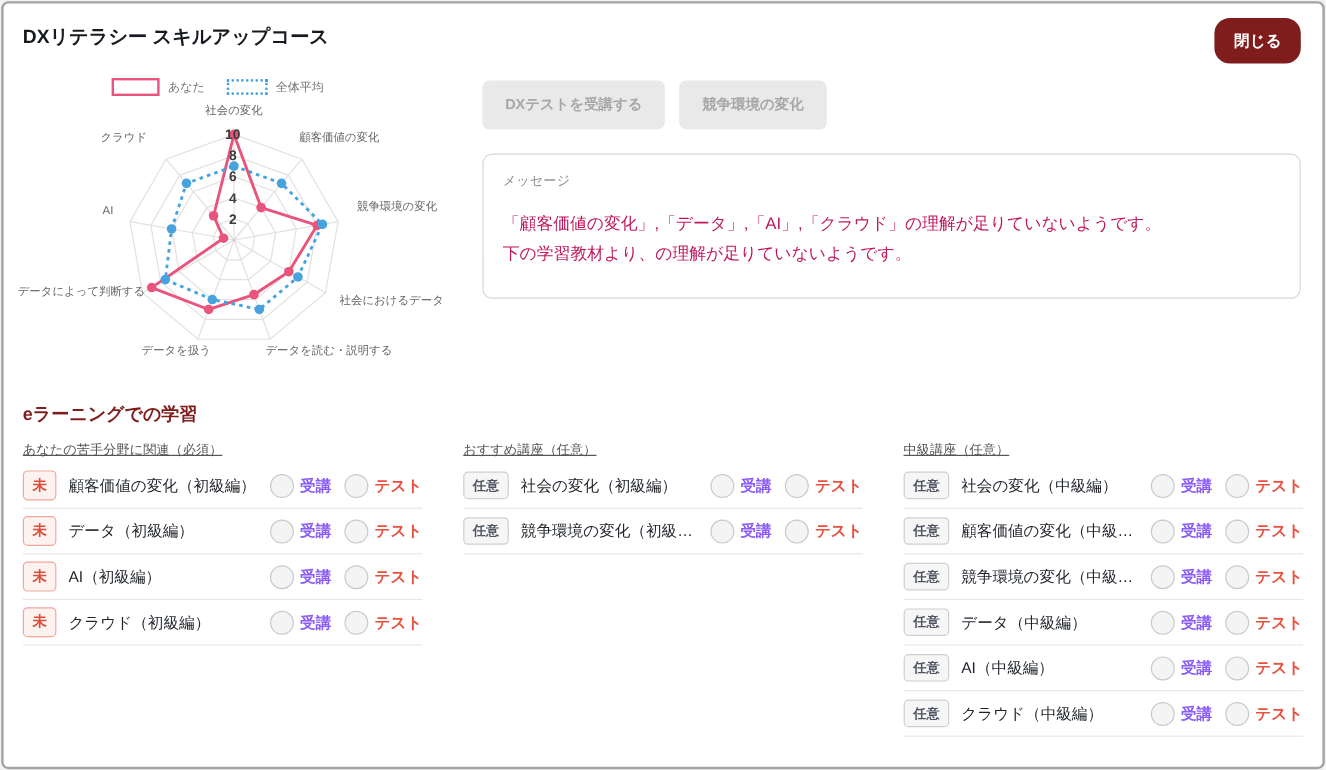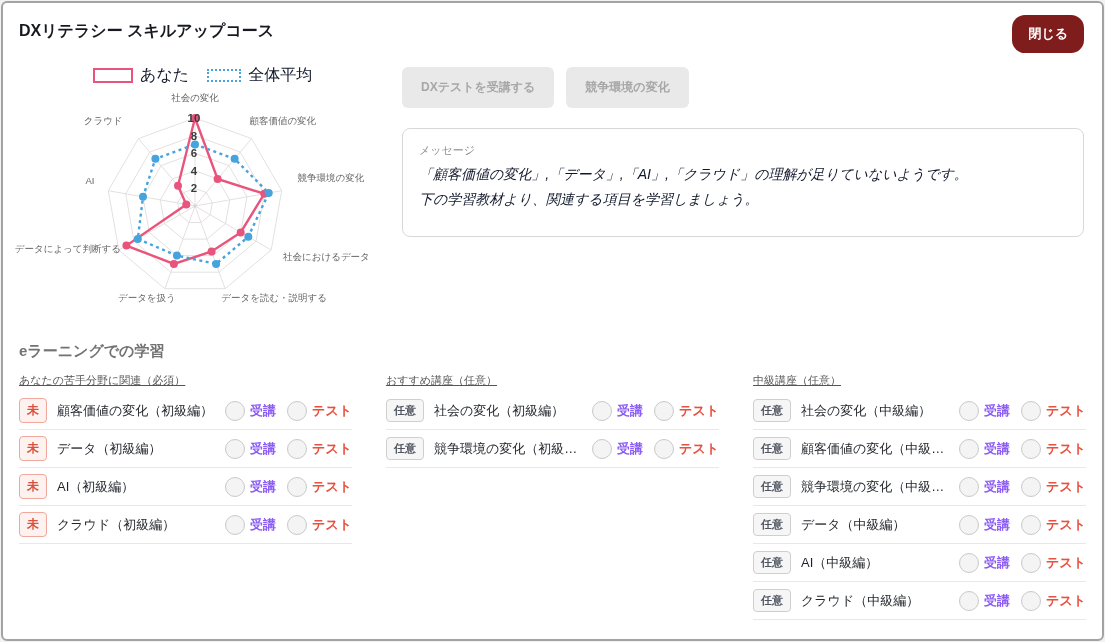--- a/index.html
+++ b/index.html
@@ -26,40 +26,40 @@
   .close-btn {
     background: #1a56db; color: #fff; border: none; border-radius: 8px;
     font-size: 13px; font-weight: 700; padding: 10px 16px; cursor: pointer;
     font-family: inherit;
   }
   
   .main-row { display: flex; padding: 0 18px 0 8px; }
   .radar-zone { width: 375px; flex: none; }
   .legend { display: flex; align-items: center; gap: 8px; margin: 12px 0 0 82px; }
   .legend-item { display: flex; align-items: center; gap: 7px; margin-right: 10px; }
-  .legend-label { font-size: 16px; color: #0f172a; }
+  .legend-label { font-size: 10px; color: #737373; }
   .swatch-you { width: 40px; height: 15px; background: #fff; border: 2px solid #e9547c; }
   .swatch-avg { width: 34px; height: 13px; background: #fff; border: 2px dotted #46a3de; }
   .radar-svg { display: block; margin-top: 4px; }
   .right-zone { flex: 1; padding-left: 16px; }
   .action-row { display: flex; gap: 12px; margin-top: 14px; }
   .gray-btn {
     background: #e9e9e9; color: #a7a7a7; border: none; border-radius: 6px;
     font-size: 12px; font-weight: 600; padding: 12px 19px; cursor: default;
     font-family: inherit;
   }
   .message-card {
     margin-top: 20px; border: 1px solid #d8d8d8; border-radius: 8px;
     padding: 14px 16px 24px 16px; background: #fff;
   }
   .message-label { font-size: 11px; color: #8d8d8d; }
-  .message-body { margin-top: 4px; font-size: 14px; color: #0f172a; line-height: 1.8; font-style: italic; }
+  .message-body { margin-top: 16px; font-size: 14px; color: #be185d; line-height: 1.8; }
   
   .elearning { padding: 20px 16px 0 16px; }
-  .section-heading { font-size: 15px; font-weight: 700; color: #737373; }
+  .section-heading { font-size: 15px; font-weight: 700; color: #7f1d1d; }
   .columns { display: flex; gap: 34px; margin-top: 12px; }
   .course-col { flex: 1; min-width: 0; }
   .col-header { font-size: 11px; color: #555; margin-bottom: 4px; text-decoration: underline; }
   .crow {
     display: flex; align-items: center; height: 38px;
     border-bottom: 1px solid #e8e8e8; gap: 10px;
   }
   .badge {
     flex: none; font-weight: 600; border-radius: 4px; text-align: center;
     padding: 3px 7px;
@@ -162,21 +162,21 @@
 
     <div class="right-zone">
       <div class="action-row">
         <button class="gray-btn">DXテストを受講する</button>
         <button class="gray-btn">競争環境の変化</button>
       </div>
       <div class="message-card">
         <div class="message-label">メッセージ</div>
         <div class="message-body">
           <div>「顧客価値の変化」,「データ」,「AI」,「クラウド」の理解が足りていないようです。</div>
-          <div>下の学習教材より、関連する項目を学習しましょう。</div>
+          <div>下の学習教材より、の理解が足りていないようです。</div>
         </div>
       </div>
     </div>
 
   </div>
 
   <div class="elearning">
     <div class="section-heading">eラーニングでの学習</div>
     <div class="columns">
       <div class="course-col">

